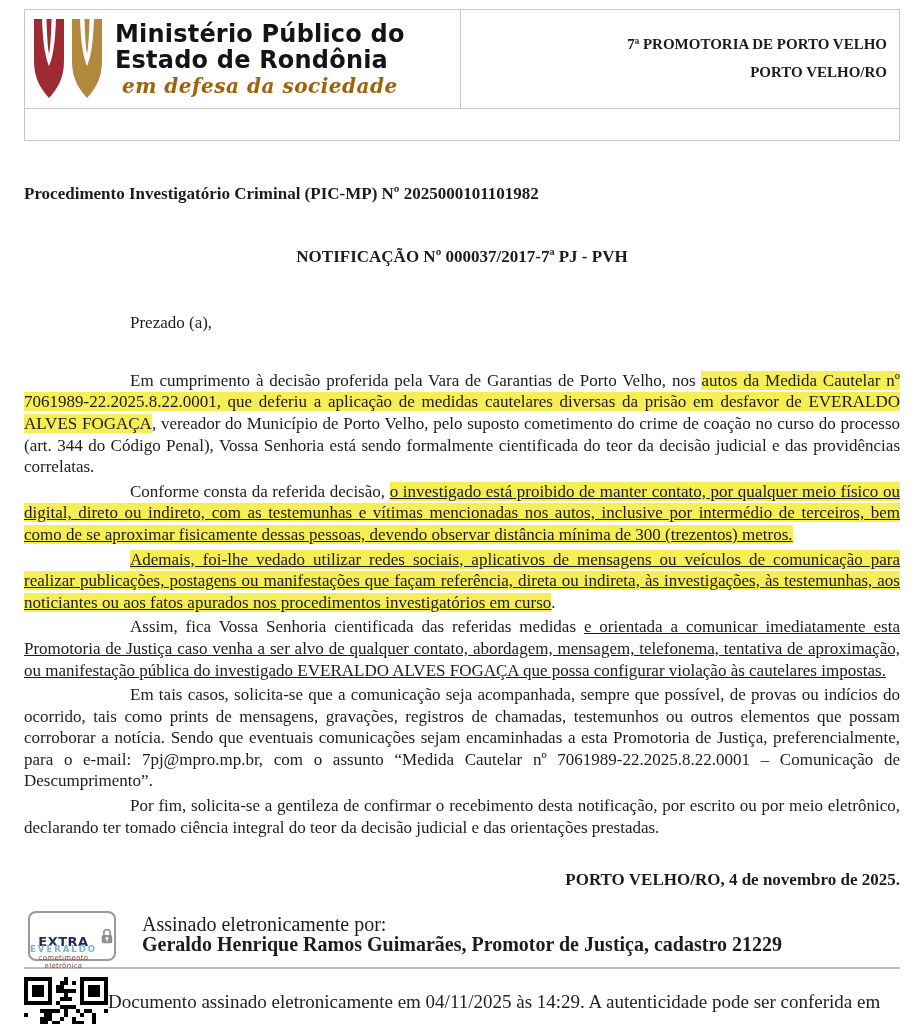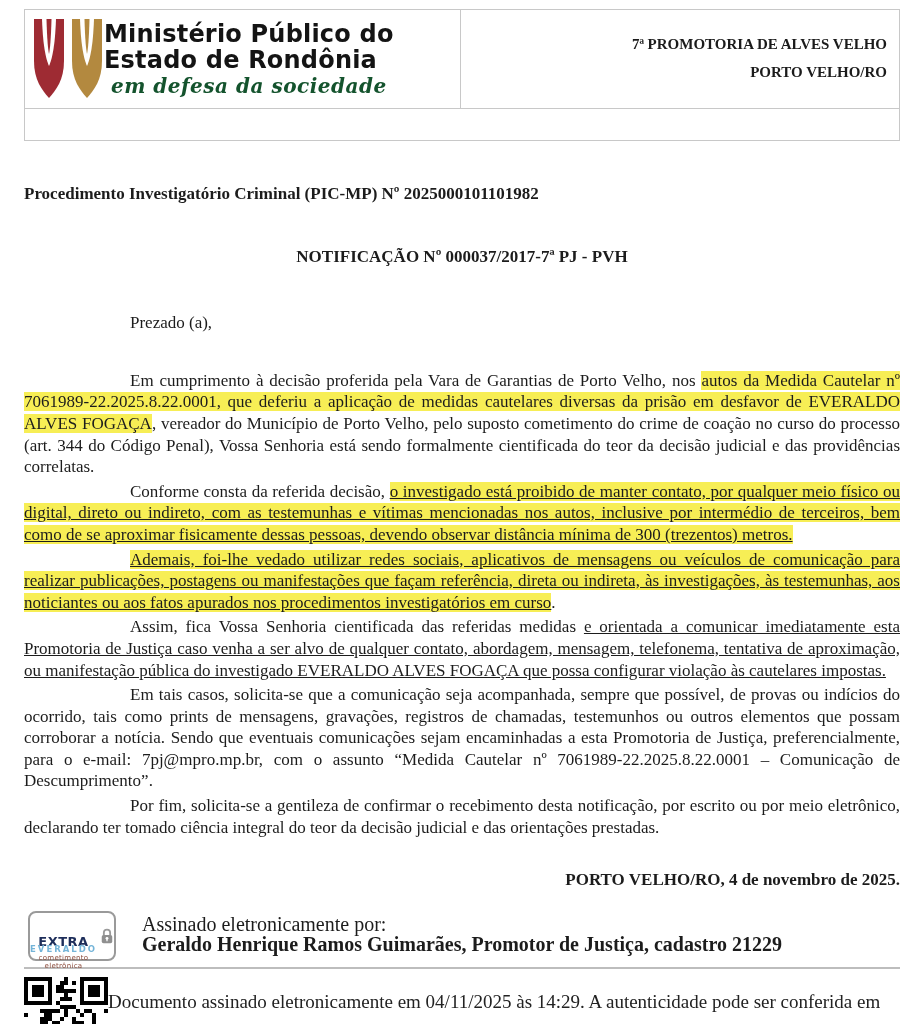--- a/index.html
+++ b/index.html
@@ -30,35 +30,35 @@
     flex:1;
     text-align:right;
     padding:20px 12px 0 0;
     font-weight:bold;
     font-size:15px;
     line-height:28px;
     color:#1b1b1b;
   }
   .header-row2{height:31px;border-top:1px solid #c8c8c8;}
   .logo{flex:0 0 70px;}
-  .org-block{margin-left:1px;}
+  .org-block{margin-left:12px;}
   .org-name{
     font-family:"DejaVu Sans", sans-serif;
     font-weight:bold;
     font-size:24px;
     line-height:26px;
     color:#141414;
     letter-spacing:0.2px;
   }
   .org-tagline{
     font-family:"DejaVu Serif", serif;
     font-style:italic;
     font-weight:bold;
     font-size:20px;
-    color:#14532d;
+    color:#a16207;
     margin-top:1px;
     text-align:center;
     letter-spacing:0.5px;
   }
   
   .docbody{
     margin:0 24px;
     font-size:17px;
     line-height:21.6px;
     text-align:justify;
@@ -144,21 +144,21 @@
         </svg>
         <div class="org-block">
           <div class="org-name">
             <div>Ministério Público do</div>
             <div>Estado de Rondônia</div>
           </div>
           <div class="org-tagline">em defesa da sociedade</div>
         </div>
       </div>
       <div class="header-cell-right">
-        <div>7ª PROMOTORIA DE ALVES VELHO</div>
+        <div>7ª PROMOTORIA DE PORTO VELHO</div>
         <div>PORTO VELHO/RO</div>
       </div>
     </div>
     <div class="header-row2"></div>
   </div>
 
   <div class="docbody">
     <div class="procedure">Procedimento Investigatório Criminal (PIC-MP) Nº 2025000101101982</div>
     <div class="doc-title">NOTIFICAÇÃO Nº 000037/2017-7ª PJ - PVH</div>
     <p class="salutation">Prezado (a),</p>

